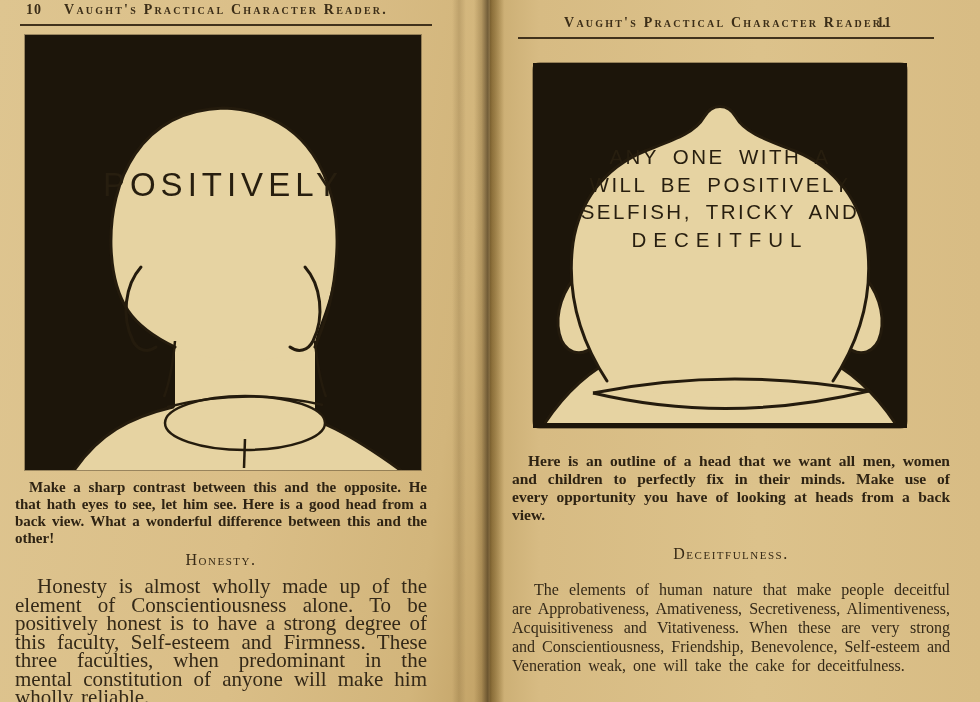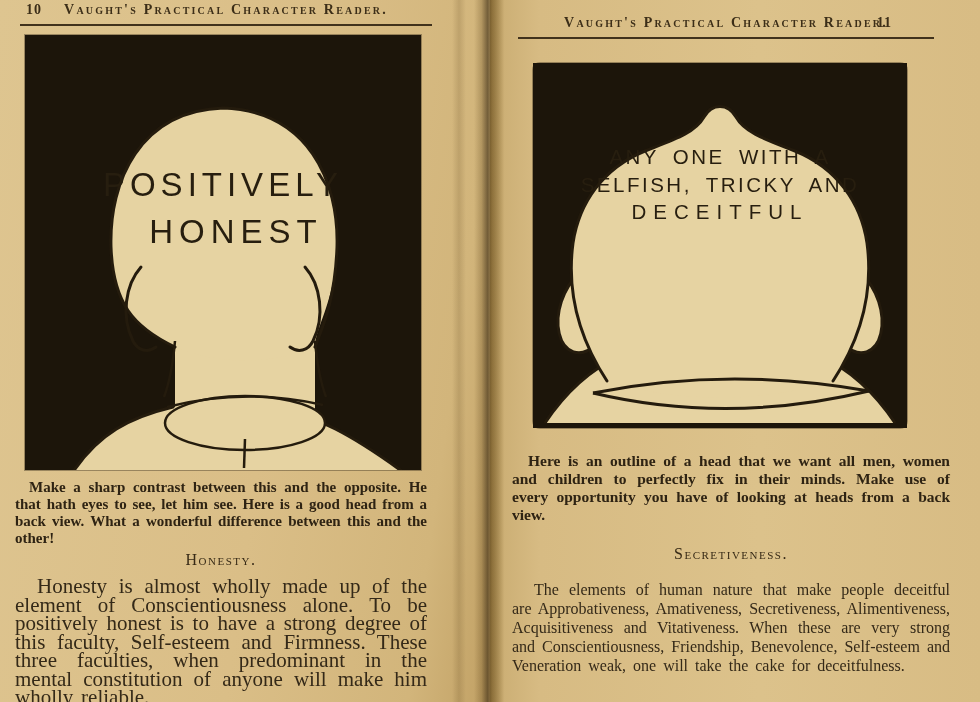--- a/index.html
+++ b/index.html
@@ -109,21 +109,20 @@
 
         <path d="M142,372 Q220,352 298,370" fill="none" stroke="#241b0d" stroke-width="2.5"></path>
 
         <path d="M220,404 L219,433" stroke="#241b0d" stroke-width="2.5"></path>
 
         <path d="M116,232 C100,250 96,282 108,306 C113,316 123,318 131,312" fill="none" stroke="#241b0d" stroke-width="3" stroke-linecap="round"></path>
         <path d="M280,232 C296,250 300,282 288,306 C283,316 273,318 265,312" fill="none" stroke="#241b0d" stroke-width="3" stroke-linecap="round"></path>
       </svg>
       <figcaption class="head-label head-label-left">
         <div class="hl-line hl-line-1">POSITIVELY</div>
-        <div class="hl-line hl-line-2">HONEST</div>
       </figcaption>
     </figure>
 
     <p class="caption caption-left">Make a sharp contrast between this and the opposite. He that hath eyes to see, let him see. Here is a good head from a back view. What a wonderful difference between this and the other!</p>
     <h2 class="section-heading heading-left">Honesty.</h2>
     <p class="body-par body-left">Honesty is almost wholly made up of the element of Conscientiousness alone. To be positively honest is to have a strong degree of this faculty, Self-esteem and Firmness. These three faculties, when predominant in the mental constitution of anyone will make him wholly reliable.</p>
   </section>
 
   <section class="page page-right">
     <header class="running-head rh-right">
@@ -142,25 +141,26 @@
         <ellipse cx="320" cy="247" rx="27" ry="44" transform="rotate(-18 320 247)" fill="#e6d3a2" stroke="#241b0d" stroke-width="3"></ellipse>
 
         <path d="M74,318 C44,272 34,225 40,180 C46,140 70,105 112,88 C140,77 162,70 171,54 C179,40 195,40 203,54 C212,70 234,77 262,88 C304,105 328,140 334,180 C340,225 330,272 300,318 C230,340 144,340 74,318 Z" fill="#e6d3a2"></path>
         <path d="M74,318 C44,272 34,225 40,180 C46,140 70,105 112,88 C140,77 162,70 171,54 C179,40 195,40 203,54 C212,70 234,77 262,88 C304,105 328,140 334,180 C340,225 330,272 300,318" fill="none" stroke="#241b0d" stroke-width="3" stroke-linecap="round"></path>
 
         <path d="M60,330 Q195,303 336,328" fill="none" stroke="#241b0d" stroke-width="3"></path>
         <path d="M60,330 Q195,362 336,328" fill="none" stroke="#241b0d" stroke-width="3"></path>
       </svg>
       <figcaption class="head-label head-label-right">
         <div class="hl-line">ANY ONE WITH A</div>
+        <div class="hl-line">WILL BE POSITIVELY</div>
         <div class="hl-line">SELFISH, TRICKY AND</div>
         <div class="hl-line">DECEITFUL</div>
       </figcaption>
     </figure>
 
     <p class="caption caption-right">Here is an outline of a head that we want all men, women and children to perfectly fix in their minds. Make use of every opportunity you have of looking at heads from a back view.</p>
-    <h2 class="section-heading heading-right">Secretiveness.</h2>
+    <h2 class="section-heading heading-right">Deceitfulness.</h2>
     <p class="body-par body-right">The elements of human nature that make people deceitful are Approbativeness, Amativeness, Secretiveness, Alimentiveness, Acquisitiveness and Vitativeness. When these are very strong and Conscientiousness, Friendship, Benevolence, Self-esteem and Veneration weak, one will take the cake for deceitfulness.</p>
   </section>
 
   <div class="crease-left"></div>
   <div class="gutter"></div>
 </div>
 
 </body></html>

